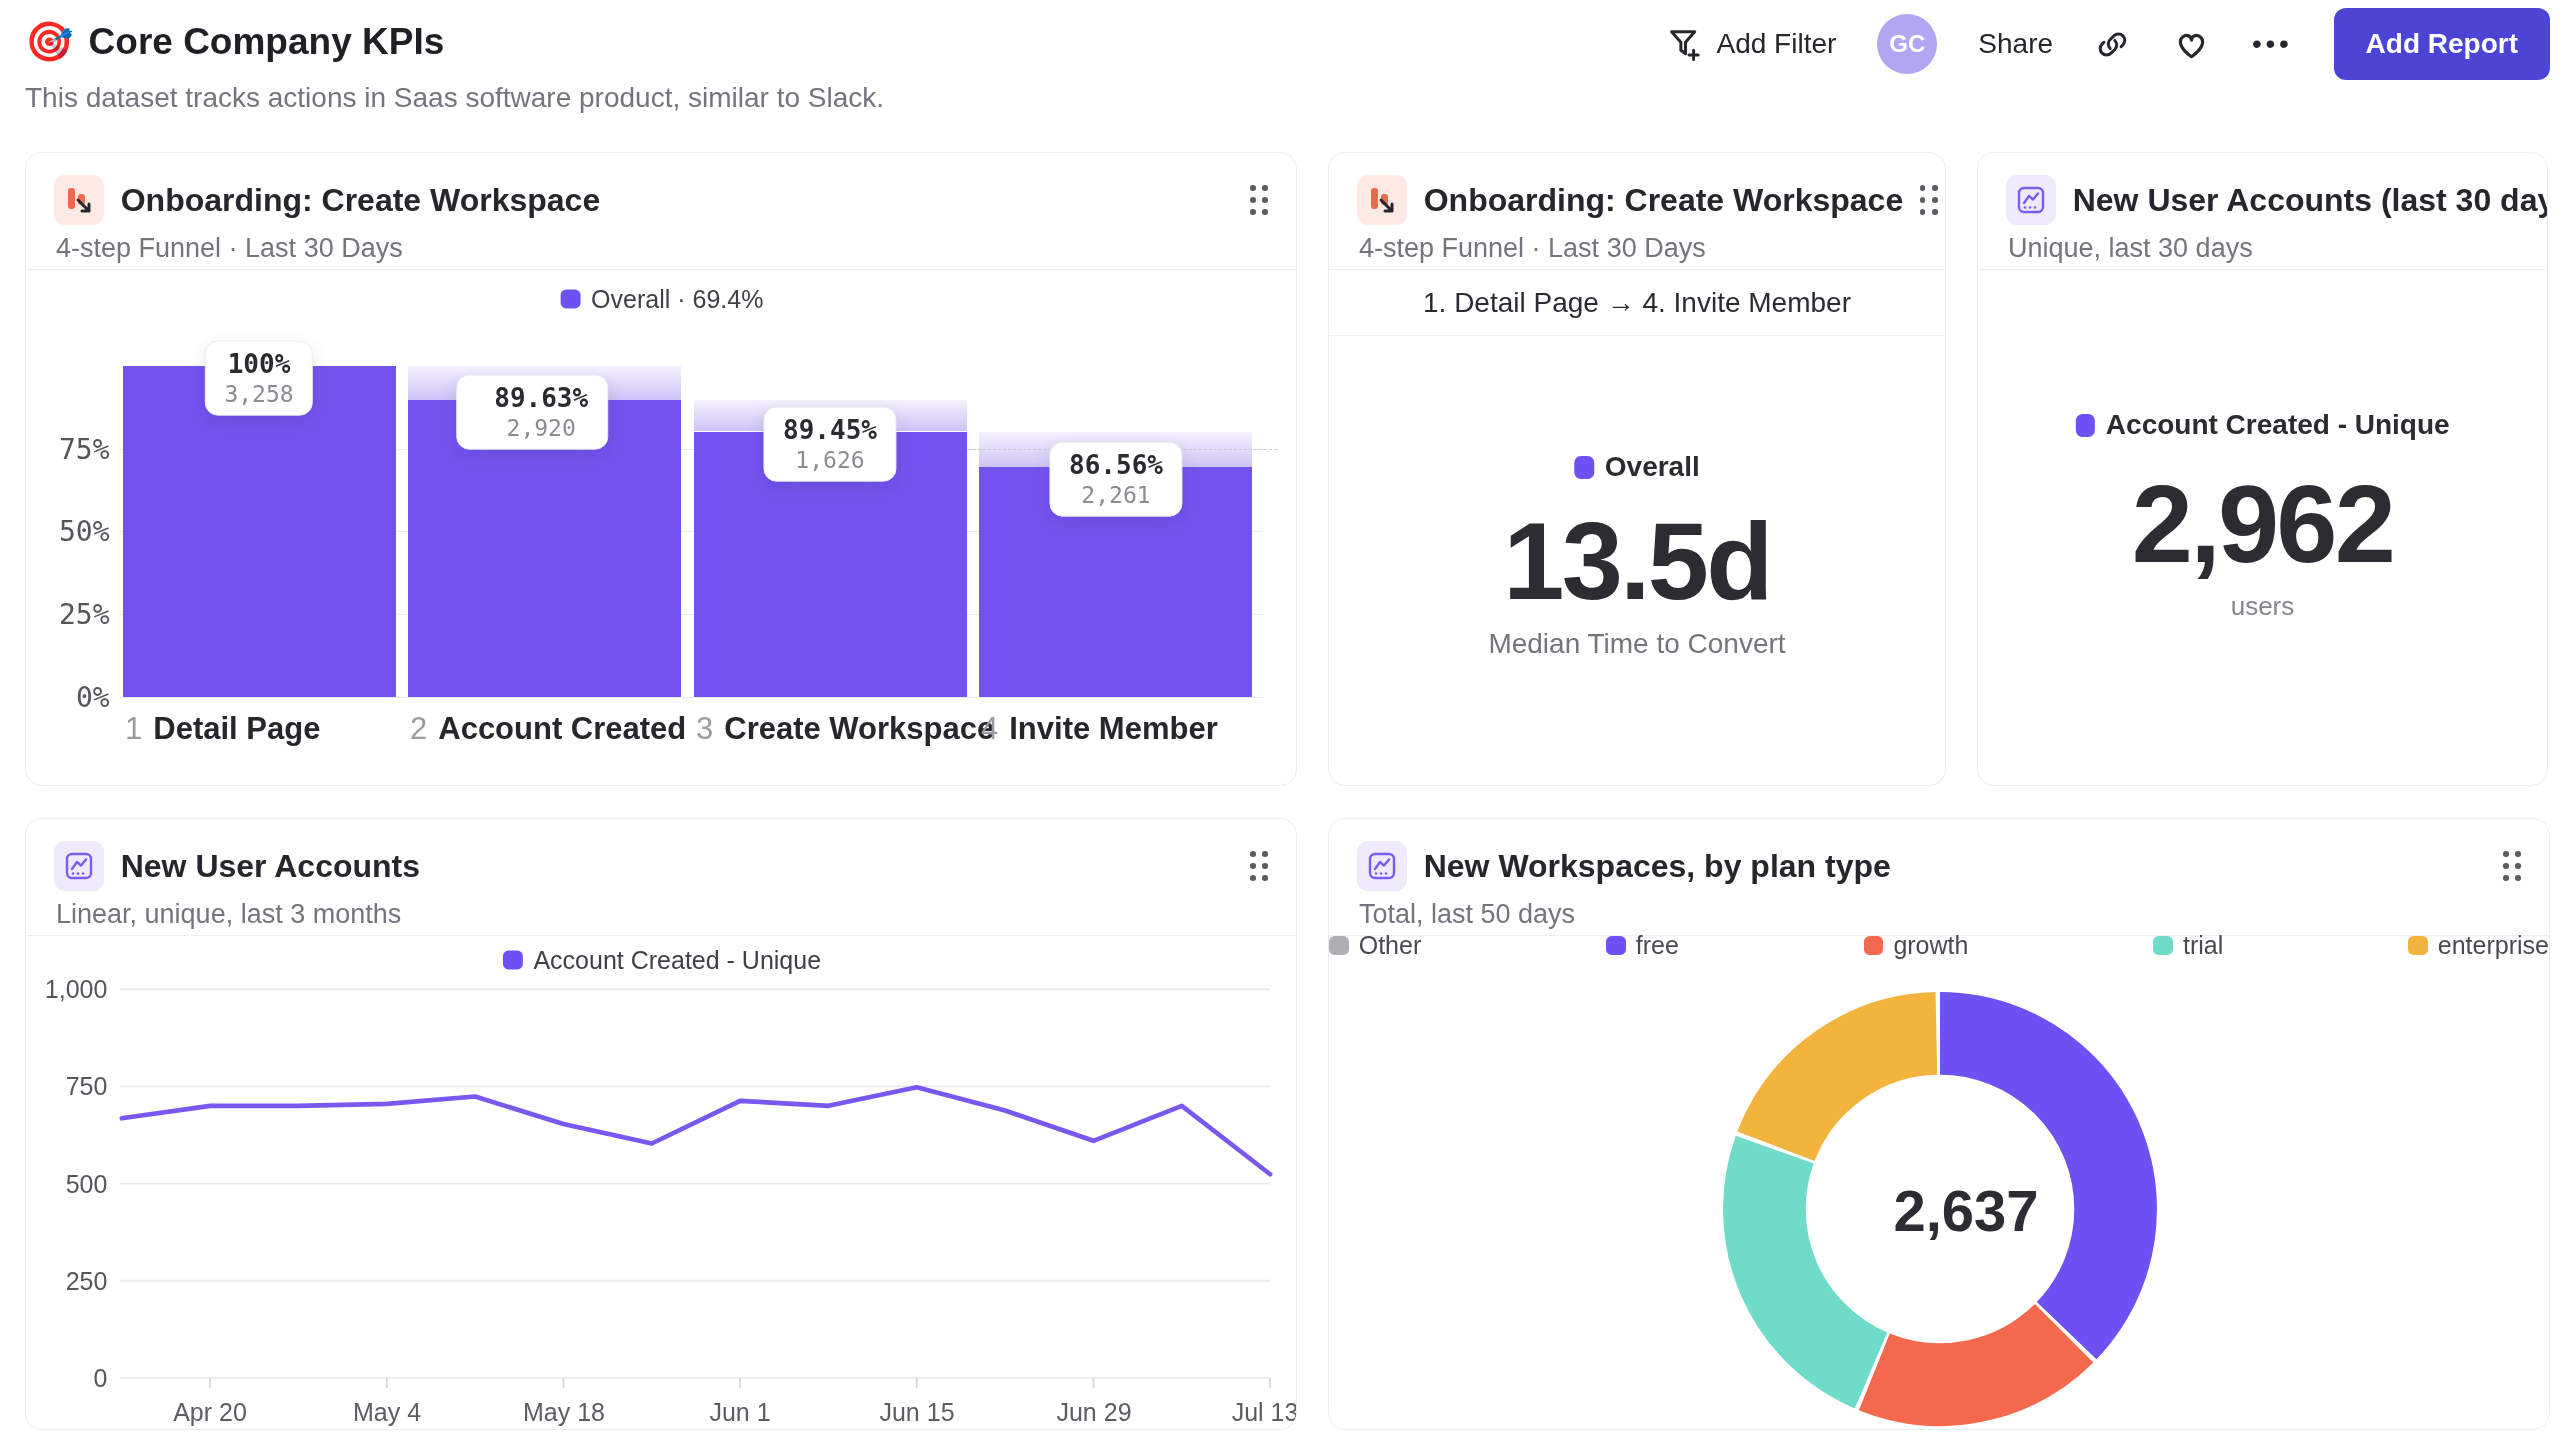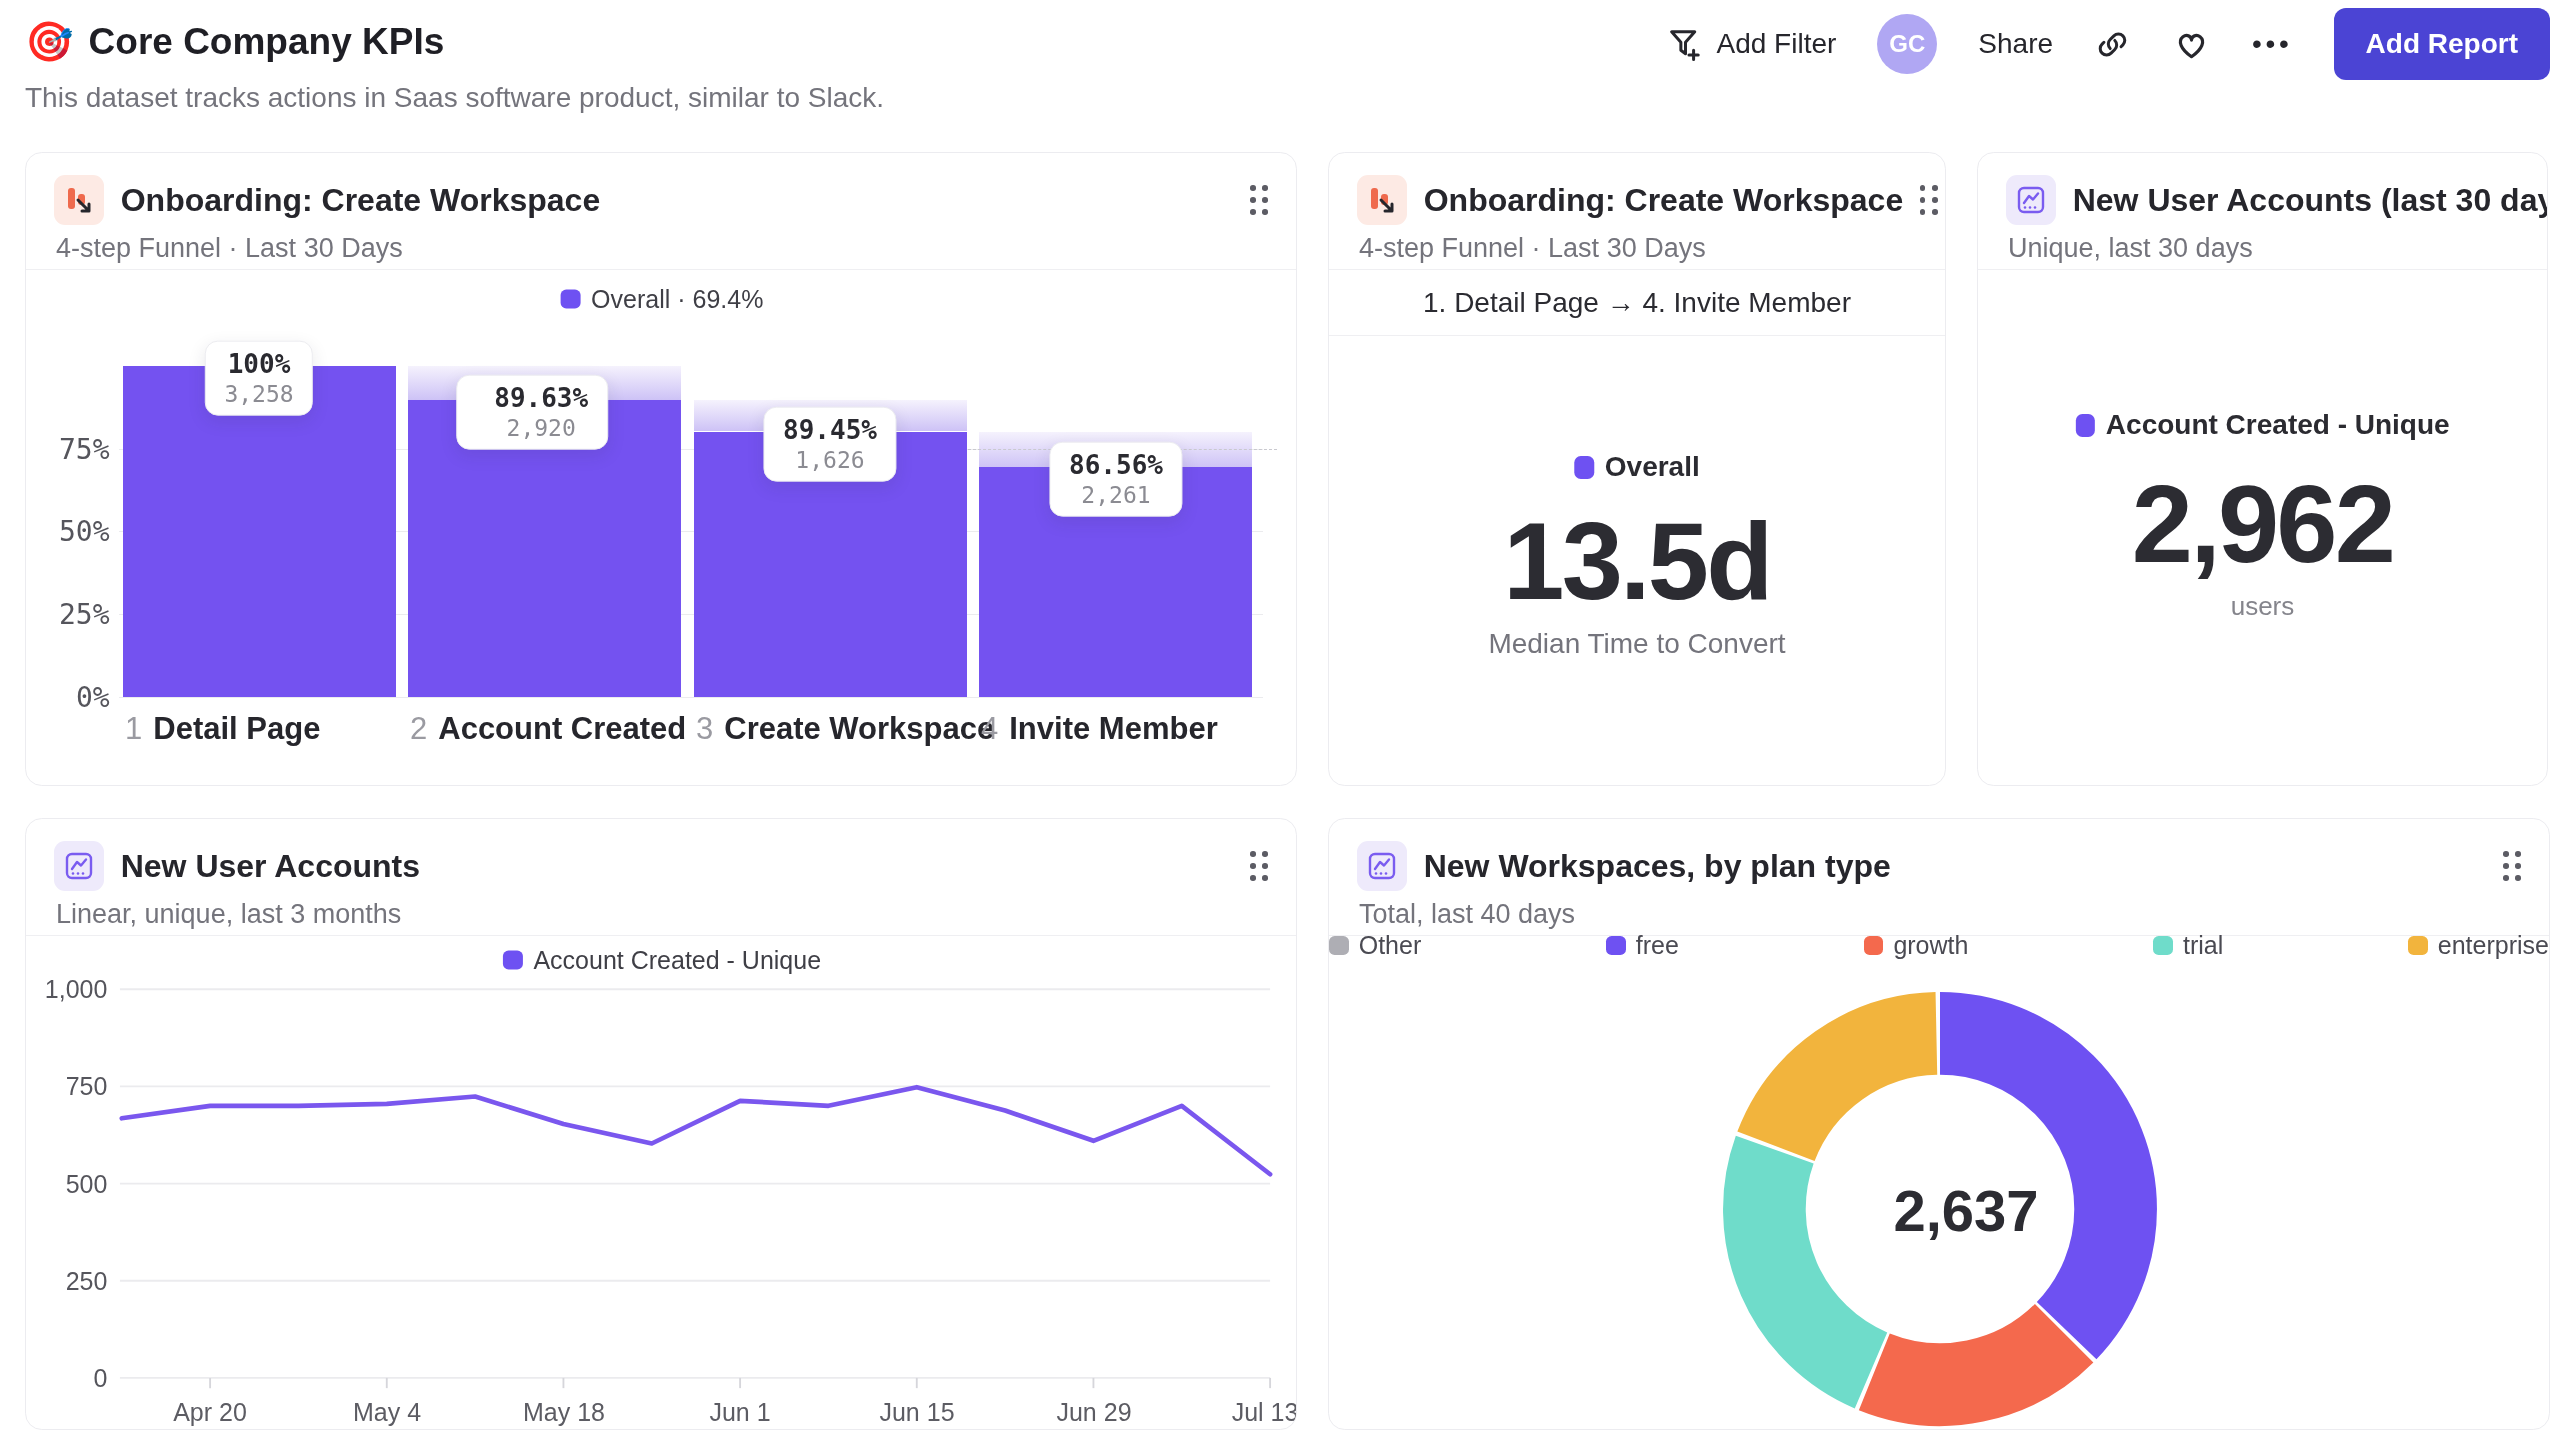--- a/index.html
+++ b/index.html
@@ -315,21 +315,21 @@
           <div class="card-title">New Workspaces, by plan type</div>
           <div class="drag">
               <i></i>
               <i></i>
               <i></i>
               <i></i>
               <i></i>
               <i></i>
             </div>
         </div>
-        <div class="card-sub">Total, last 40 days</div>
+        <div class="card-sub">Total, last 50 days</div>
       </div>
       <div class="layer" id="donut-layer">
         <div class="dlegend" style="top:112px;" id="donut-legend">
             <div class="it">
               <span class="sw" style="background:#aeaeb4;"></span>
               <span>Other</span>
             </div>
             <div class="it">
               <span class="sw" style="background:#6e51f2;"></span>
               <span>free</span>

